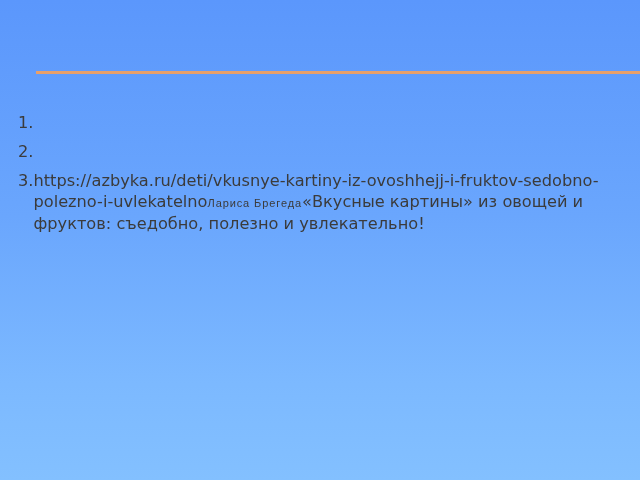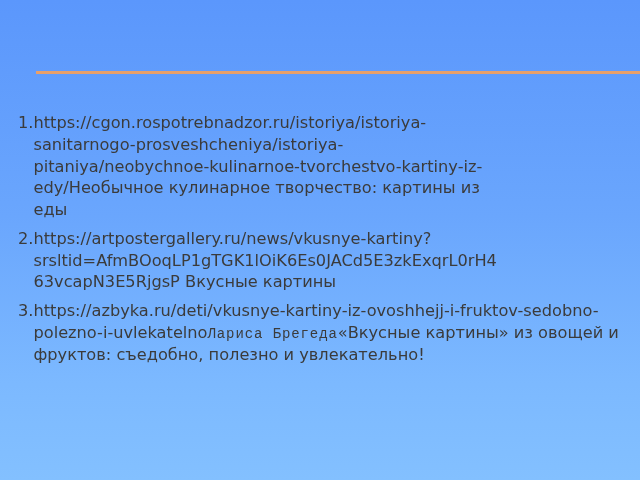--- a/index.html
+++ b/index.html
@@ -65,45 +65,43 @@
   .item-text {
     flex: 1 1 auto;
     word-break: break-word;
   }
   .item-1 .item-text { max-width: 470px; }
   .item-2 { margin-top: 7px; }
   .item-2 .item-text { max-width: 470px; }
   .item-3 { margin-top: 7px; }
   .item-3 .item-text { max-width: 600px; }
   .author {
-    font-family: Liberation Mono, monospace;
-    font-size: 14px;
+    font-family: Liberation Sans, sans-serif;
+    font-size: 11px;
     letter-spacing: 0.9px;
     color: #3b3b3b;
     margin-top: 40px;
   }
 </style>
 </head>
 <body>
 
 <div class="slide">
 
 
   <div class="rule"></div>
 
   <div class="body-list">
 
     <div class="item item-1">
       <span class="marker">1.</span>
-        <span class="item-text">https://cgon.rospotrebnadzor.ru/istoriya/istoriya-sanitarnogo-prosveshcheniya/istoriya-pitaniya/neobychnoe-kulinarnoe-tvorchestvo-kartiny-iz-edy/Необычное кулинарное творчество: картины из еды</span>
     </div>
 
     <div class="item item-2">
       <span class="marker">2.</span>
-        <span class="item-text">https://artpostergallery.ru/news/vkusnye-kartiny?srsltid=AfmBOoqLP1gTGK1lOiK6Es0JACd5E3zkExqrL0rH463vcapN3E5RjgsP Вкусные картины</span>
     </div>
 
     <div class="item item-3">
       <span class="marker">3.</span>
         <span class="item-text"><span>https://azbyka.ru/deti/vkusnye-kartiny-iz-ovoshhejj-i-fruktov-sedobno-polezno-i-uvlekatelno</span><span class="author">Лариса Брегеда</span><span>«Вкусные картины» из овощей и фруктов: съедобно, полезно и увлекательно!</span></span>
     </div>
 
   </div>
 </div>
 

